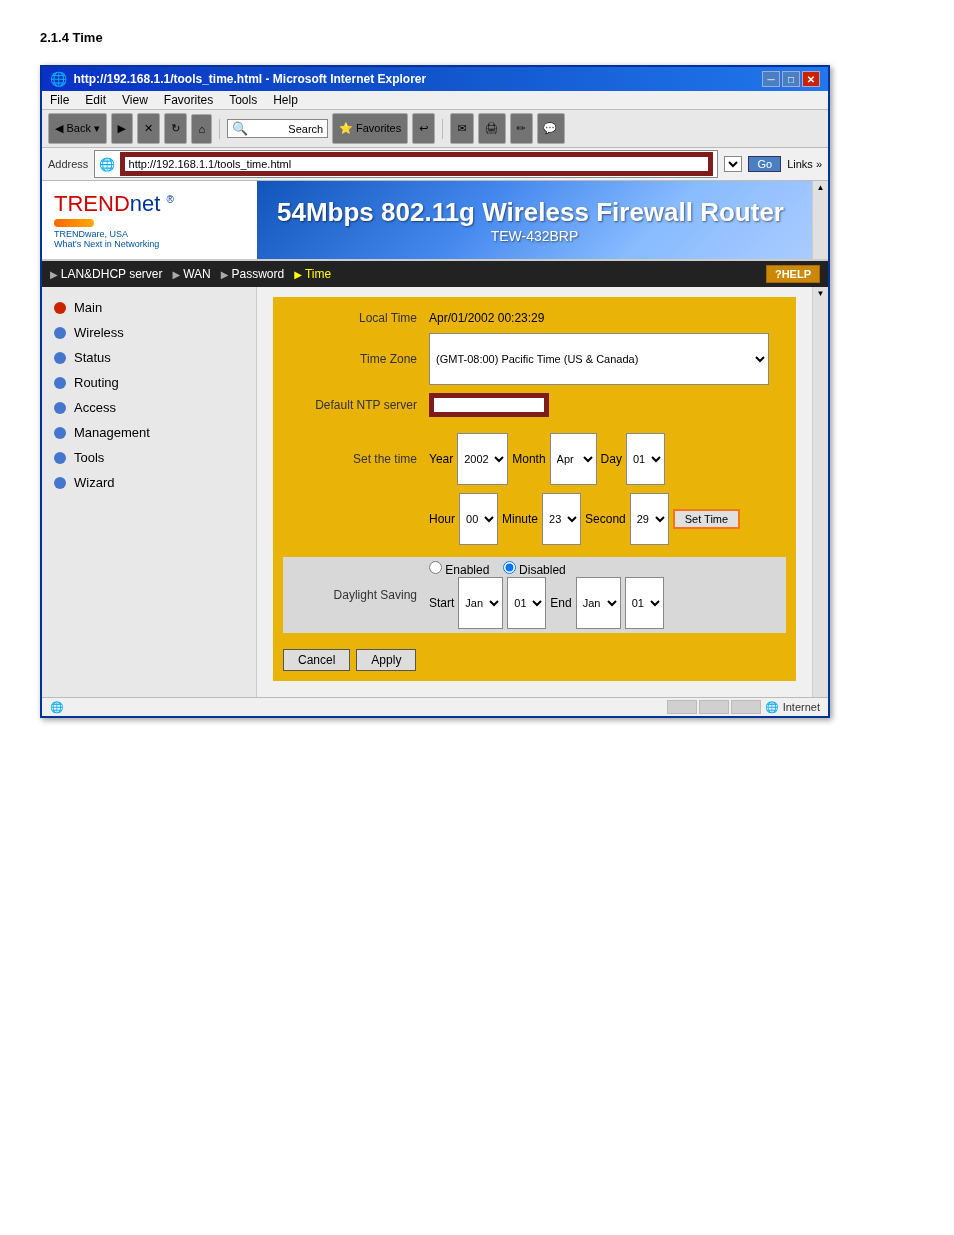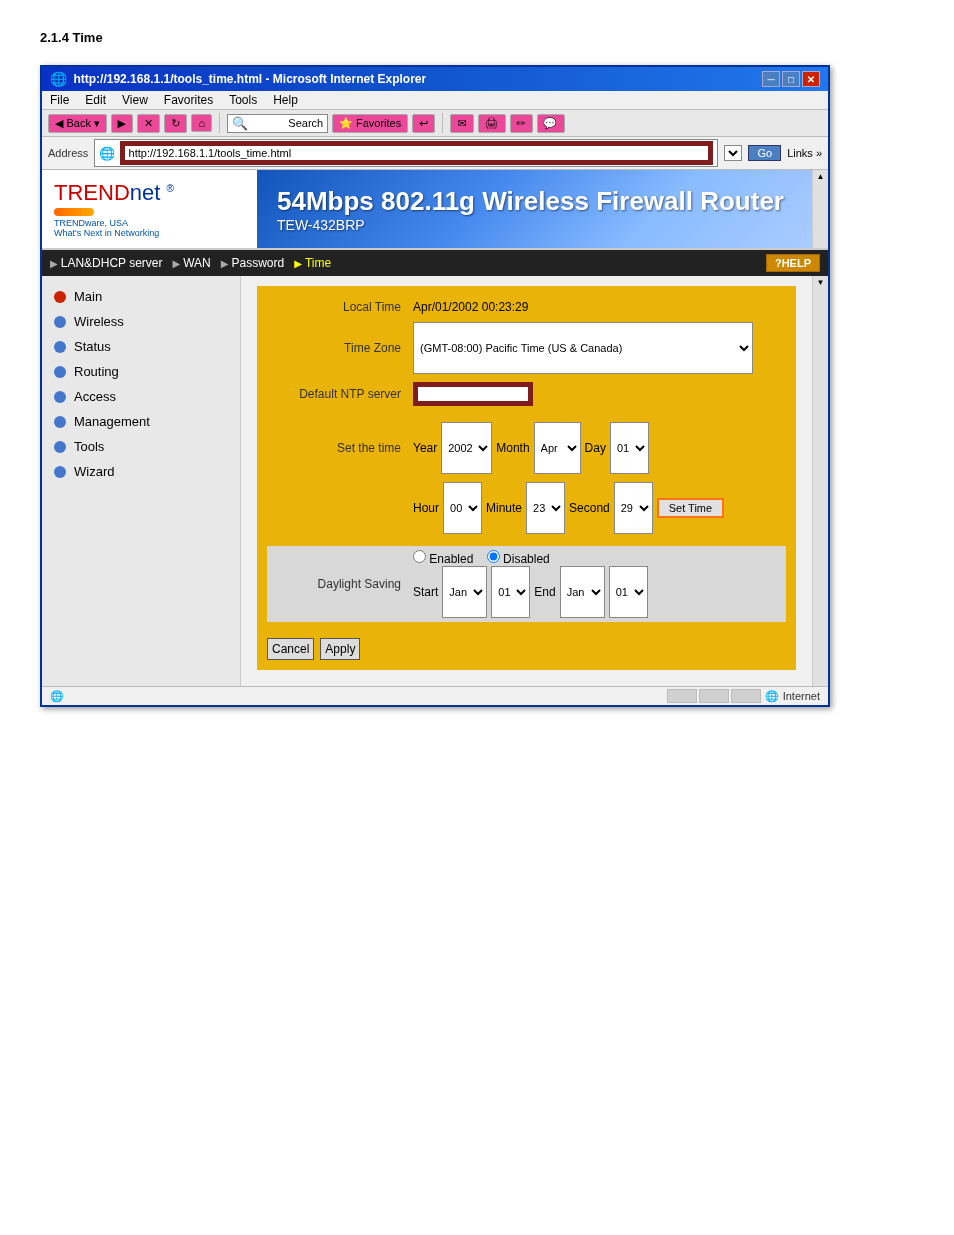--- a/index.html
+++ b/index.html
@@ -55,23 +55,23 @@
     
     .toolbar {
       background: #e8e8e8;
       border-bottom: 1px solid #bbb;
       padding: 3px 6px;
       display: flex;
       align-items: center;
       gap: 4px;
     }
     .tb-btn {
-      background: #ec4899;
+      background: #737373;
       border: 1px solid #aaa;
-      padding: 2px 6px;
+      padding: 8px 6px;
       font-size: 11px;
       cursor: pointer;
       display: flex; align-items: center; gap: 2px;
       border-radius: 2px;
     }
     .tb-sep { width: 1px; height: 20px; background: #bbb; margin: 0 3px; }
     .search-box {
       display: flex; align-items: center;
       border: 1px solid #888;
       background: white;
@@ -149,21 +149,21 @@
     }
     .product-name {
       font-size: 26px;
       font-weight: bold;
       color: white;
       text-shadow: 1px 1px 2px rgba(0,0,0,0.5);
     }
     .product-model {
       font-size: 14px;
       color: white;
-      text-align: left;
+      text-align: center;
       text-shadow: 1px 1px 2px rgba(0,0,0,0.5);
     }
 
     
     .nav-tabs {
       background: #222;
       padding: 4px 8px;
       display: flex;
       align-items: center;
       gap: 4px;
@@ -188,21 +188,21 @@
     }
 
     
     .main-layout {
       display: flex;
       background: #f5f5f5;
     }
 
     
     .sidebar {
-      width: 199px;
+      width: 215px;
       background: #e8e8e8;
       padding: 8px 0;
       border-right: 1px solid #ccc;
     }
     .sidebar-item {
       display: flex;
       align-items: center;
       padding: 5px 12px;
       cursor: pointer;
       font-size: 13px;
@@ -279,21 +279,21 @@
     
     .daylight-row { background: #d8d8d8; }
 
     
     .btn-row {
       margin-top: 12px;
       display: flex;
       gap: 6px;
     }
     .btn-cancel, .btn-apply {
-      padding: 3px 4px;
+      padding: 3px 14px;
       font-size: 12px;
       border: 1px solid #555;
       cursor: pointer;
       background: #ddd;
     }
 
     
     .status-bar {
       background: #f0f0f0;
       border-top: 1px solid #bbb;

